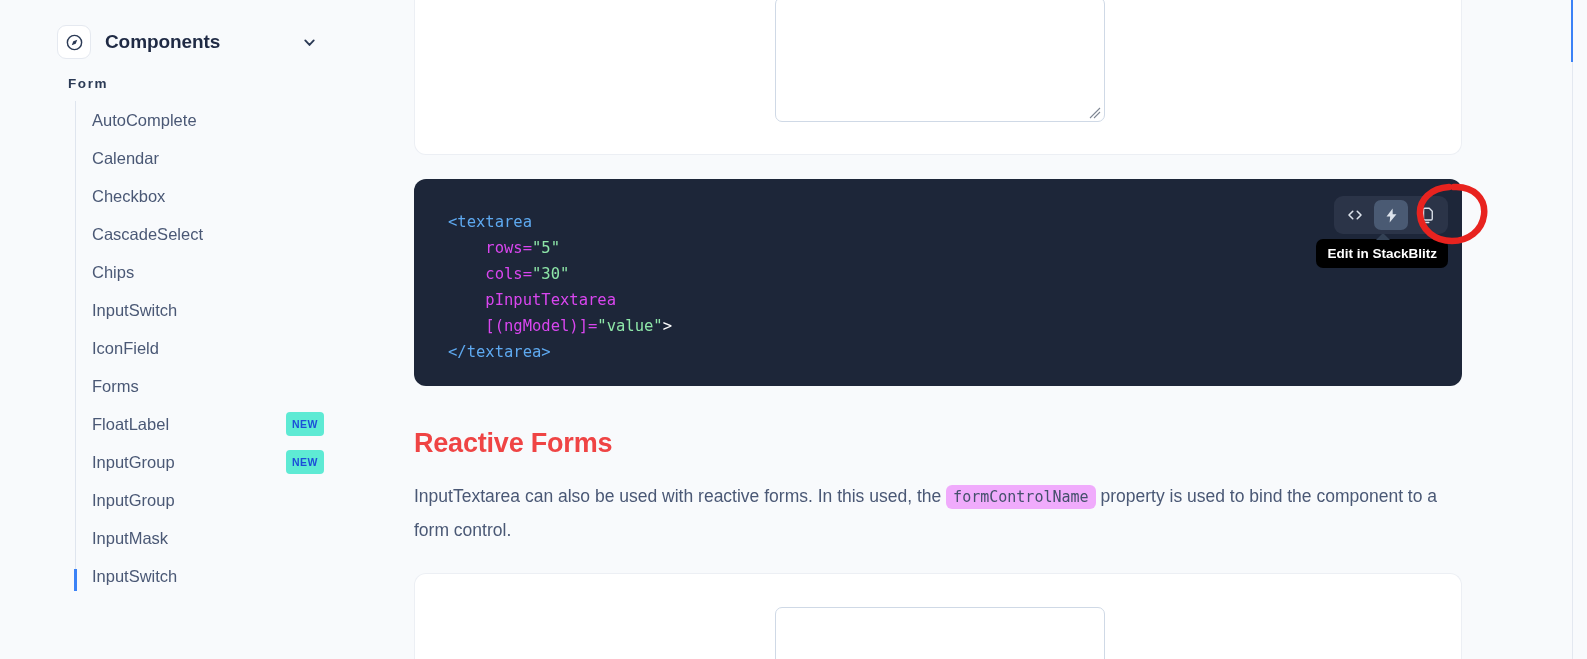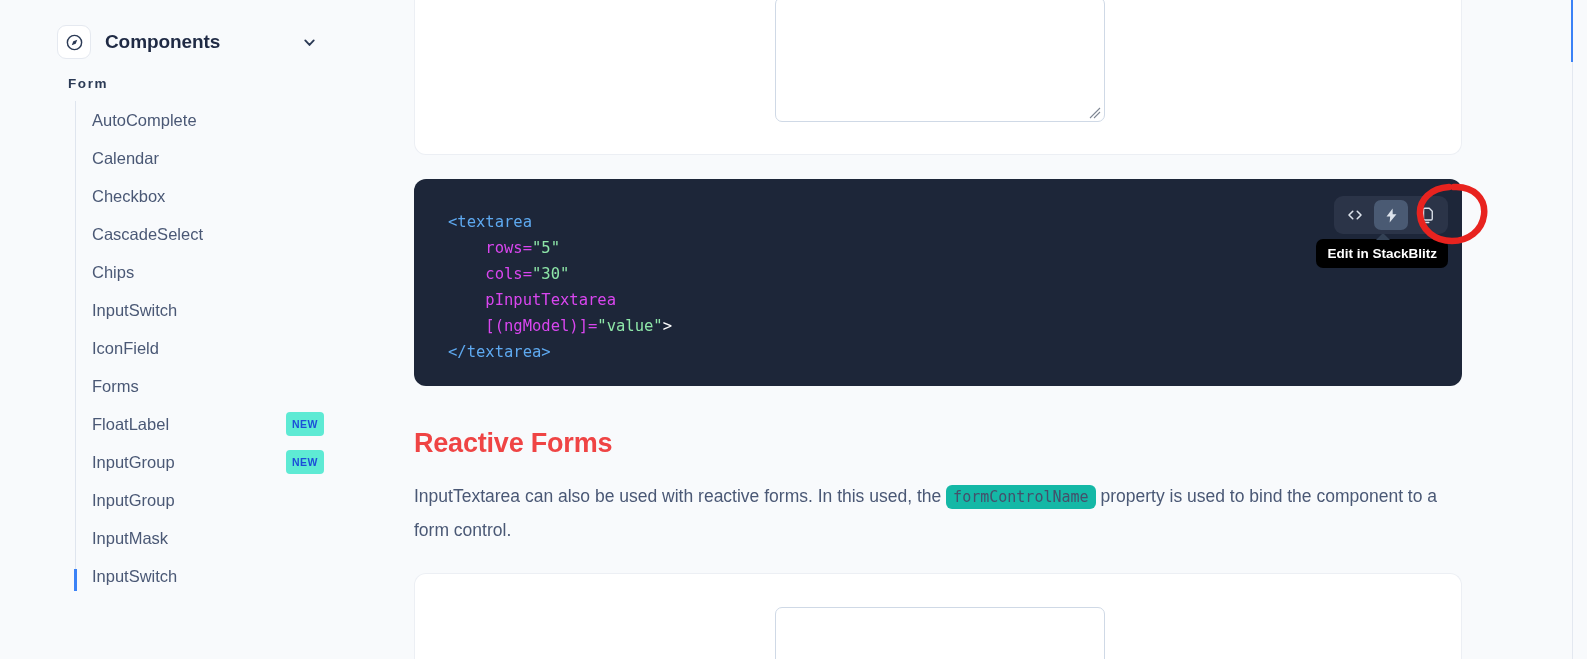--- a/index.html
+++ b/index.html
@@ -215,21 +215,21 @@
   .para {
     font-size: 17.5px;
     line-height: 33px;
     color: #4a5875;
     margin-top: 21px;
     width: 1040px;
   }
   .inline-code {
     font-family: "DejaVu Sans Mono", monospace;
     font-size: 15px;
-    background: #14b8a6;
+    background: #f0abfc;
     color: #44506b;
     border-radius: 6px;
     padding: 3px 7px;
   }
   .card-bottom {
     margin-top: 26px;
     height: 120px;
     border-radius: 12px 12px 0 0;
     border-bottom: none;
     position: relative;

